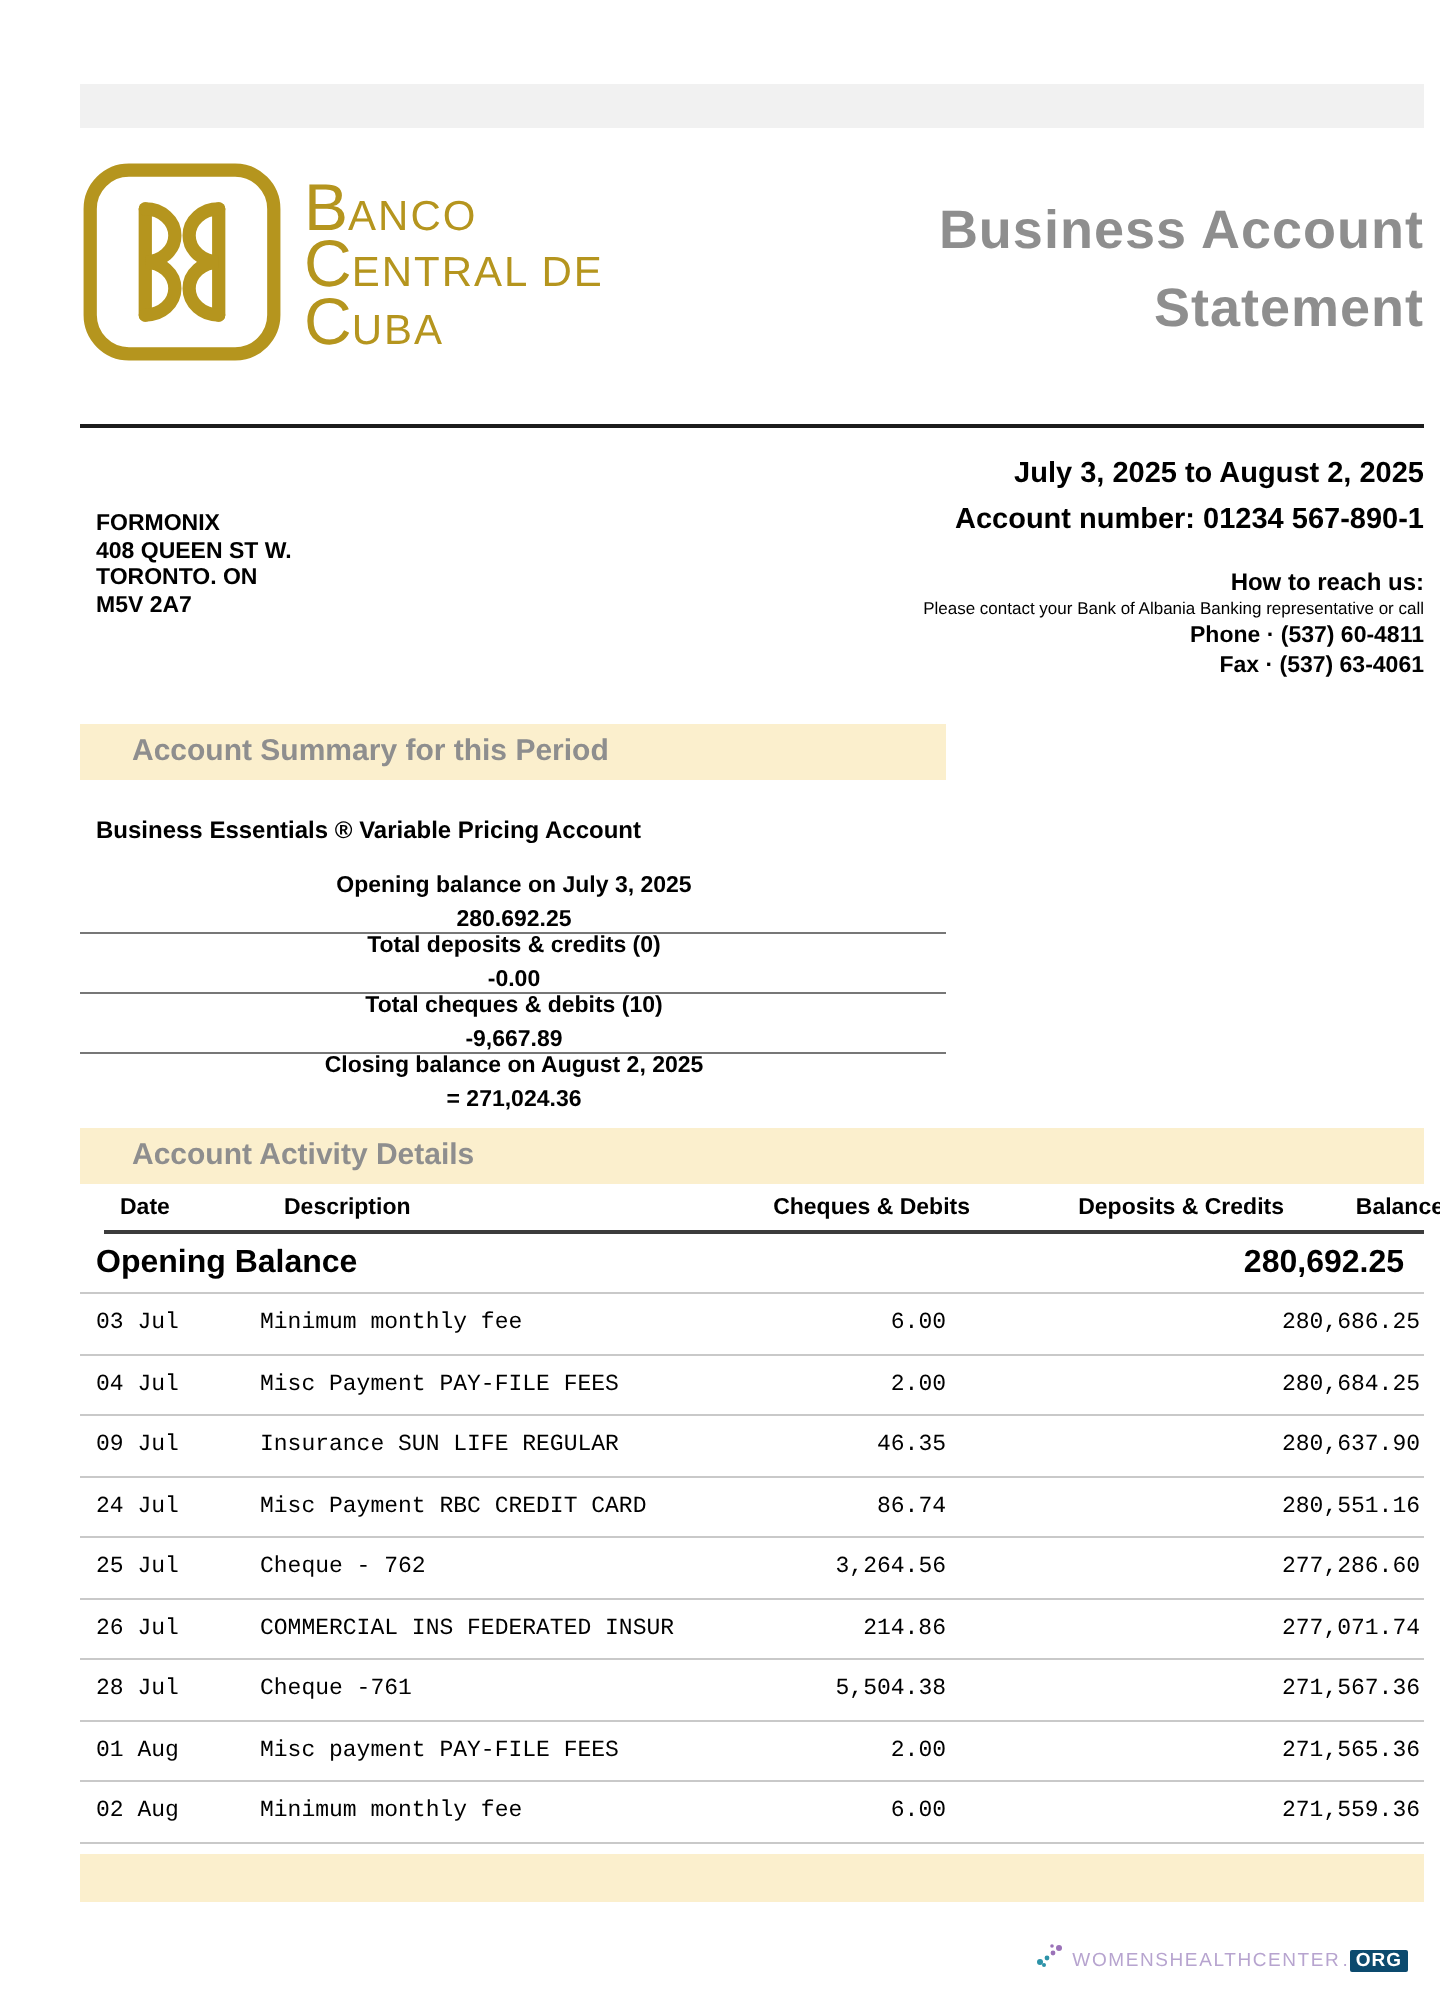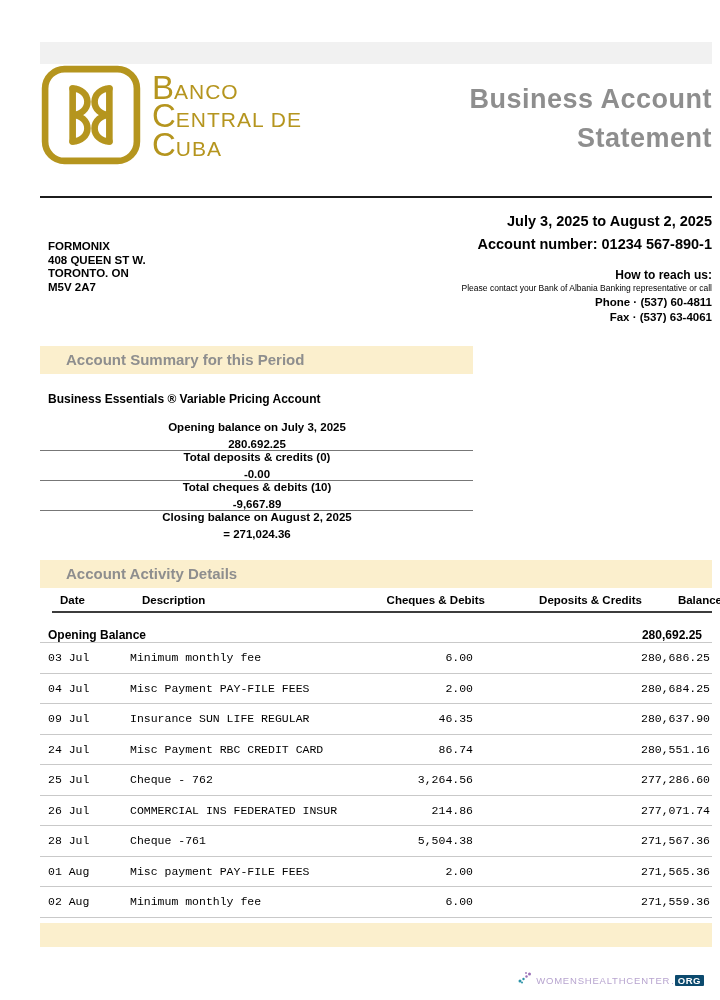--- a/index.html
+++ b/index.html
@@ -2,21 +2,21 @@
 <html><head>
 <meta charset="utf-8">
 <style>
   html,body{margin:0;padding:0;background:#fff;}
   .page{position:relative;width:720px;height:1000px;background:#fff;overflow:hidden;
         font-family:"Liberation Sans",sans-serif;color:#000;}
   .content{margin-left:40px;width:672px;}
 
   .topbar{margin-top:42px;height:22px;background:#f1f1f1;}
 
-  .masthead{display:flex;justify-content:space-between;height:112px;}
+  .masthead{display:flex;justify-content:space-between;margin-top:16px;height:112px;}
   .logo{display:flex;}
   .emblem{width:102px;height:102px;flex:0 0 auto;}
   .logo-text{margin-left:10px;padding-top:10px;color:#b5951e;line-height:0.86;white-space:nowrap;}
   .logo-line{font-size:21px;letter-spacing:1px;}
   .logo-line .initial{font-size:33px;letter-spacing:0;}
   .doc-title{text-align:right;font-size:27px;font-weight:bold;color:#8e8e8e;
              line-height:39px;margin-top:16px;letter-spacing:0.5px;}
 
   .rule{margin-top:20px;border:none;border-top:2px solid #1c1c1c;height:0;}
 
@@ -25,36 +25,36 @@
   .meta-right{text-align:right;margin-top:7px;}
   .period{font-size:14.5px;font-weight:bold;margin-bottom:7px;}
   .acct-no{font-size:14.5px;font-weight:bold;margin-bottom:16px;}
   .reach-head{font-size:12px;font-weight:bold;margin-bottom:1px;}
   .reach-note{font-size:8.5px;margin-bottom:2px;}
   .reach-line{font-size:11.5px;font-weight:bold;line-height:14.5px;}
 
   .band{height:28px;line-height:28px;background:#fbefcd;color:#8e8e8e;
         font-size:15px;font-weight:bold;padding-left:26px;box-sizing:border-box;}
   .band.summary-band{width:433px;margin-top:22px;}
-  .band.activity-band{width:672px;margin-top:20px;}
+  .band.activity-band{width:672px;margin-top:8px;}
 
   .acct-type{margin-top:18px;font-size:12px;font-weight:bold;padding-left:8px;}
 
   .summary-table{width:433px;margin-top:15px;}
   .summary-row{display:flex;justify-content:space-between;align-items:center;height:29px;
                border-bottom:1px solid #777;font-size:11.5px;font-weight:bold;
                padding:0 7px 0 8px;flex-direction:column;}
   .summary-row:last-child{border-bottom:none;}
 
   .activity-header{display:grid;grid-template-columns:82px 240px 103px 157px 80px;
                    padding:6px 10px 5px 8px;font-size:11.5px;font-weight:bold;
                    border-bottom:2px solid #3c3c3c;align-items:end;margin-left:12px;}
   .activity-header .num{text-align:right;}
-  .opening-row{display:flex;justify-content:space-between;align-items:flex-end;height:29px;
-               font-size:12px;font-weight:bold;border-bottom:1px solid #c9c9c9;
+  .opening-row{display:flex;justify-content:space-between;align-items:center;height:29px;
+               font-size:16px;font-weight:bold;border-bottom:1px solid #c9c9c9;
                padding:0 10px 0 8px;}
   .activity-row{display:grid;grid-template-columns:82px 240px 103px 157px 80px;
                 align-items:center;height:29.5px;font-size:11.5px;
                 border-bottom:1px solid #c9c9c9;padding:0 10px 0 8px;font-family:Liberation Mono, monospace;}
   .activity-row .num{text-align:right;}
 
   .bottom-band{height:24px;background:#fbefcd;margin-top:5px;width:672px;}
 
   .watermark{position:absolute;right:16px;bottom:10px;display:flex;align-items:center;}
   .wm-text{color:#b7a4cf;font-size:9.5px;letter-spacing:0.8px;}

